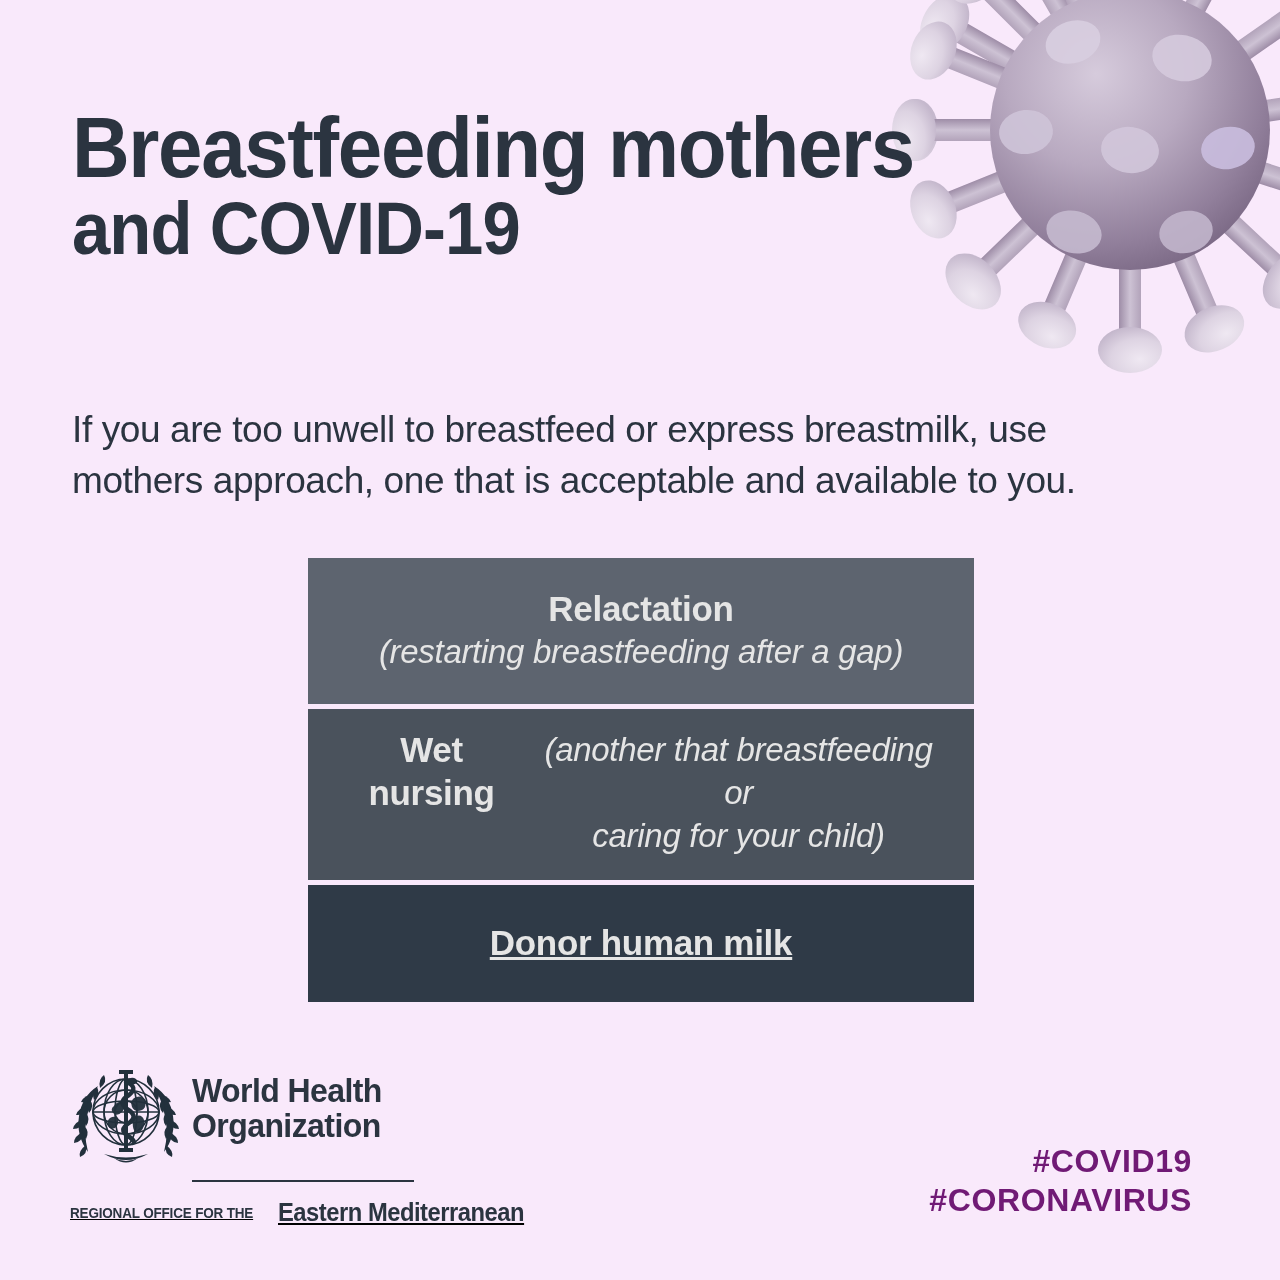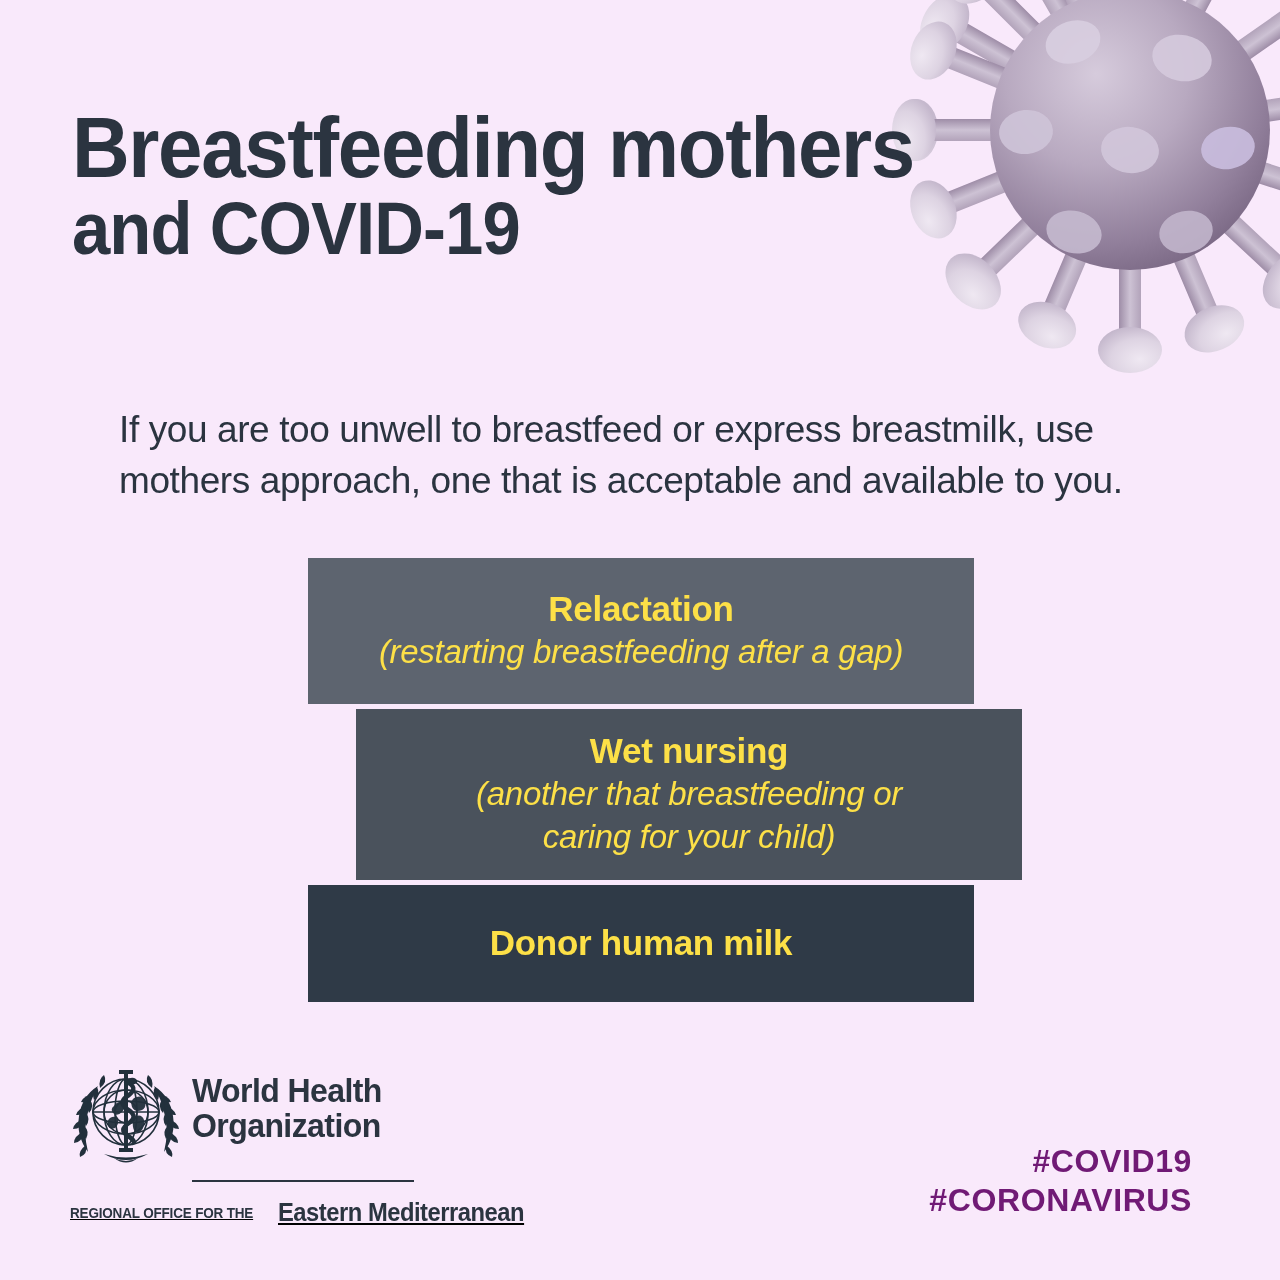--- a/index.html
+++ b/index.html
@@ -70,56 +70,56 @@
   #body-copy {
     position: absolute;
     left: 72px;
     top: 404px;
     width: 1170px;
     font-size: 37px;
     line-height: 1.38;
     color: #2b3440;
     letter-spacing: -0.4px;
   }
-  #body-copy .bc-line { display: block; white-space: nowrap; margin-left: 47px; }
+  #body-copy .bc-line { display: block; white-space: nowrap; }
 
   
   #options {
     position: absolute;
     left: 308px;
     top: 558px;
     width: 666px;
   }
   .option-box {
     width: 100%;
     box-sizing: border-box;
     text-align: center;
-    color: #fde047;
+    color: #e5e5e5;
     padding: 20px 26px;
     margin-bottom: 5px;
   }
-  .option-box:last-child { margin-bottom: 0; }
+  .option-box:last-child { margin-bottom: 0; text-decoration: underline; }
   .opt-title {
     display: block;
     font-size: 35px;
     font-weight: bold;
     letter-spacing: -0.3px;
     line-height: 1.22;
   }
   .opt-sub {
     display: block;
     font-size: 33px;
     font-weight: normal;
     letter-spacing: -0.3px;
     line-height: 1.30;
   }
   .opt-sub .sub-line { display: block; font-style: italic; }
 
   #box-relactation { background: #5d646f; height: 146px; display: flex; flex-direction: column; justify-content: center; }
-  #box-wetnursing  { background: #4a525c; height: 171px; display: flex; flex-direction: column; justify-content: center; margin-left: 48px; }
+  #box-wetnursing  { background: #4a525c; height: 171px; display: flex; flex-direction: row; justify-content: center; }
   #box-donormilk   { background: #2f3a47; height: 117px; display: flex; flex-direction: column; justify-content: center; }
 
   
   #who-logo {
     position: absolute;
     left: 70px;
     top: 1062px;
     width: 360px;
   }
   #who-logo-main {

